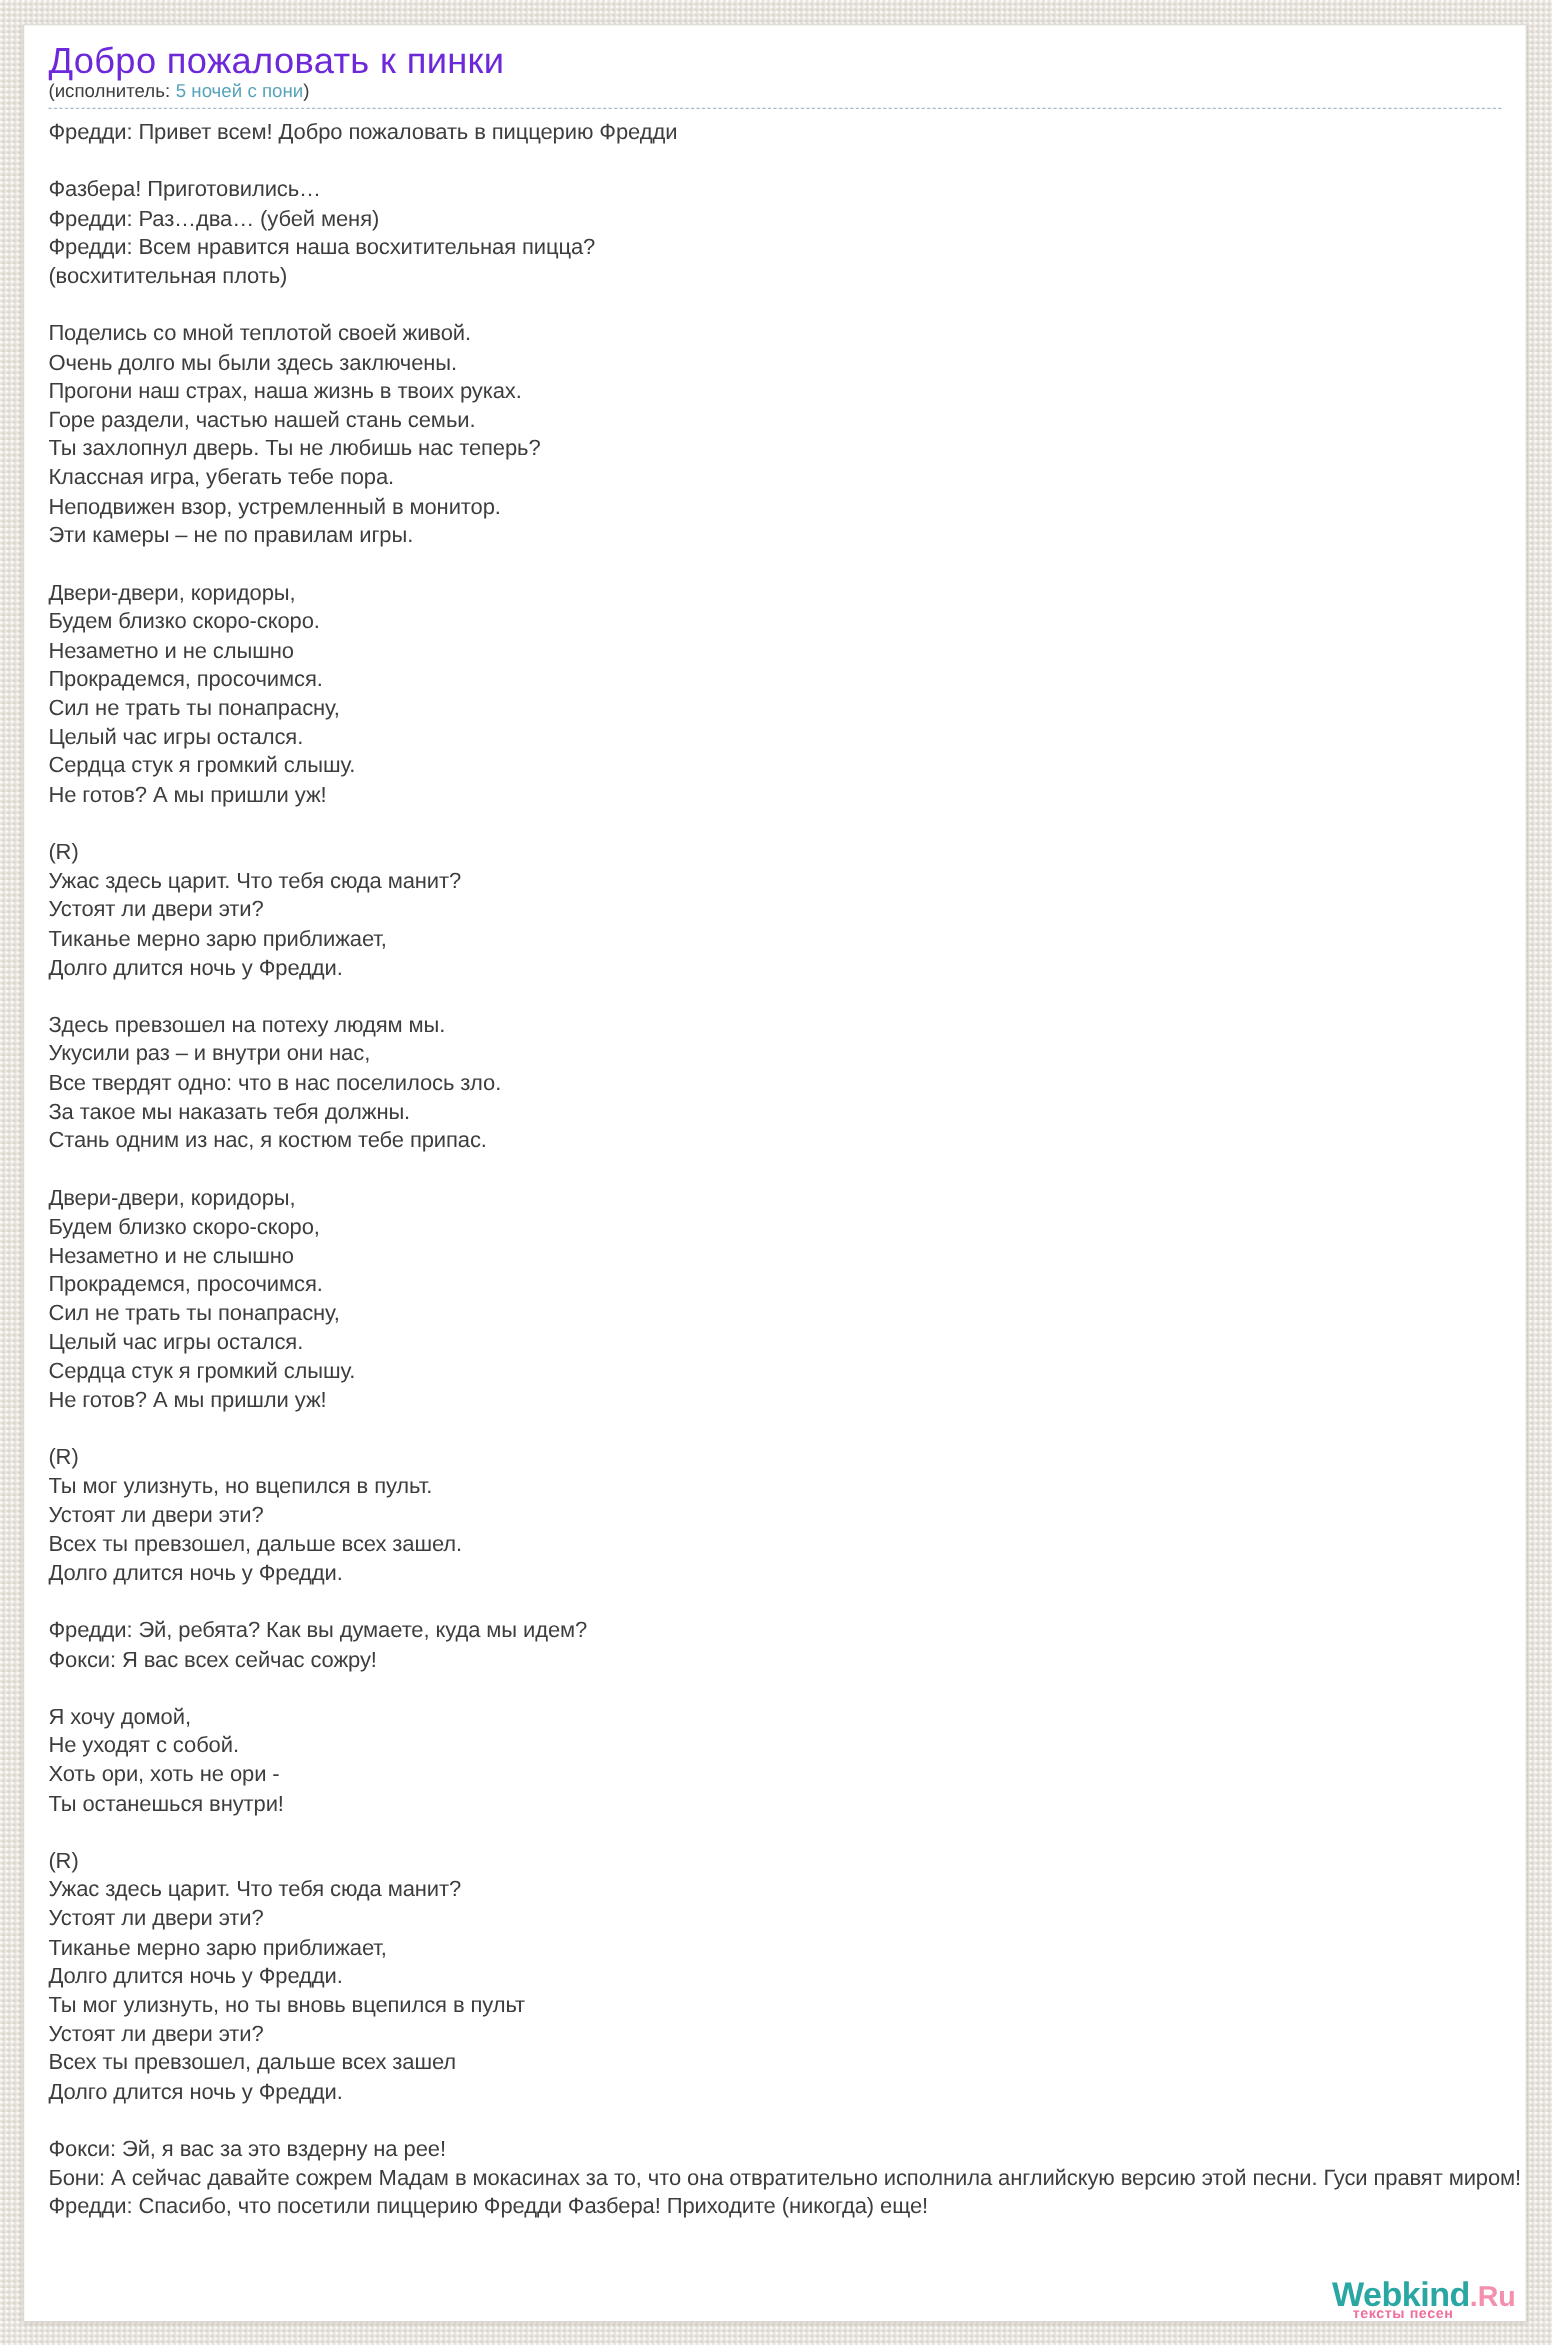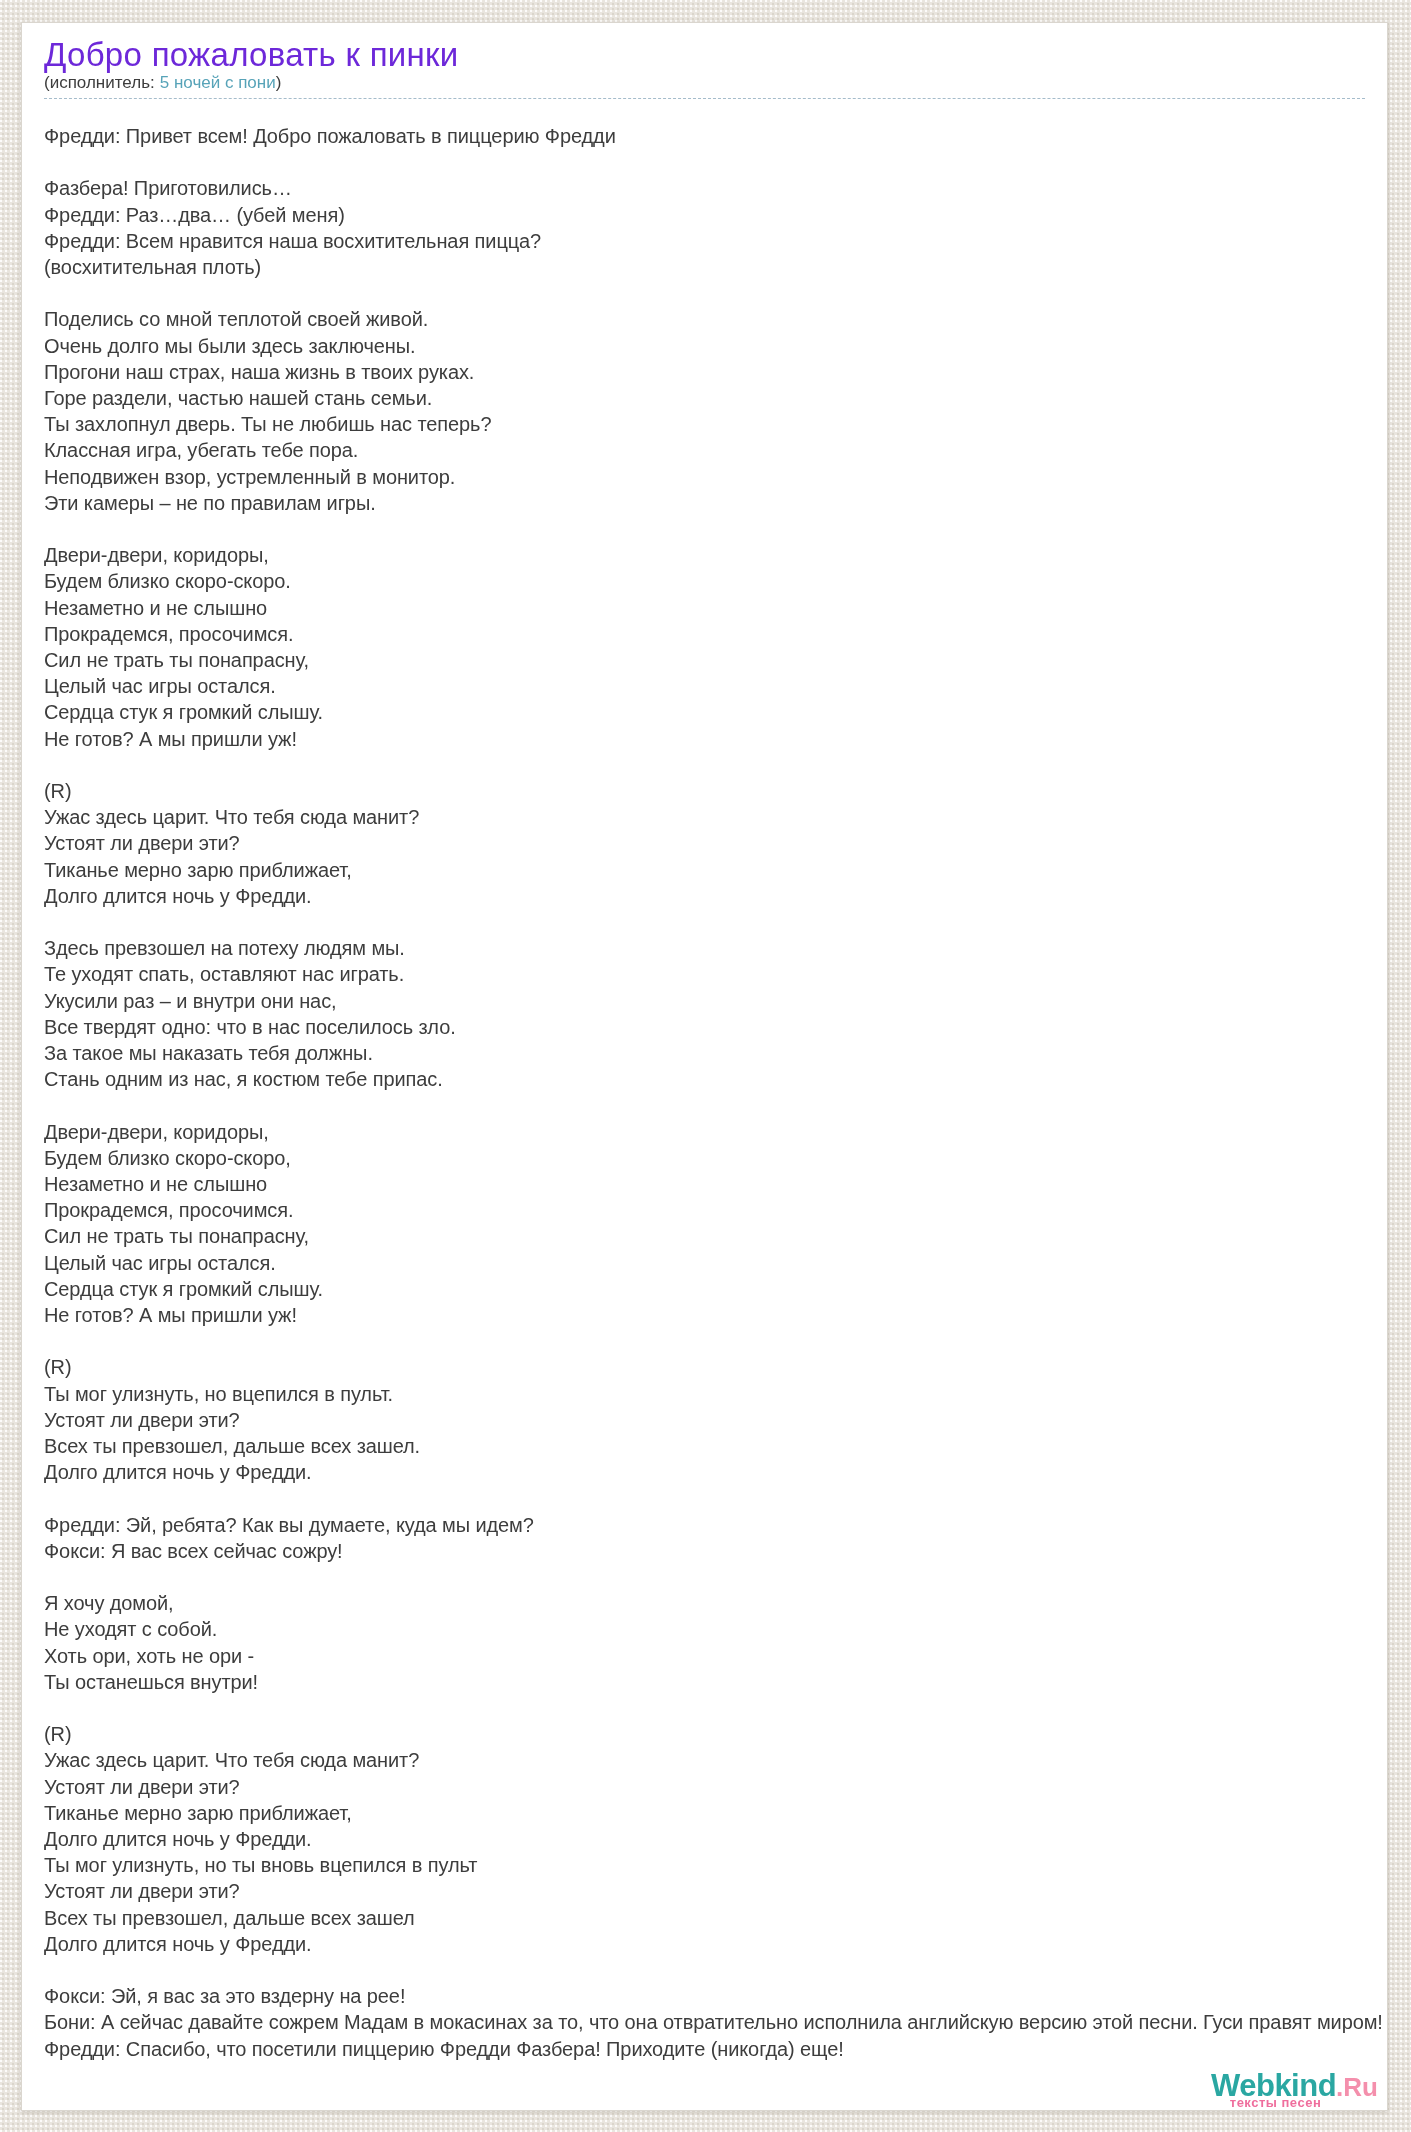--- a/index.html
+++ b/index.html
@@ -45,21 +45,21 @@
     color: #3d3d3d;
     padding-bottom: 5px;
     border-bottom: 1px dashed #a5bccb;
   }
   .artist-link {
     color: #57a3b8;
     text-decoration: none;
     margin-left: 5px;
   }
   .lyrics {
-    margin-top: 24px;
+    margin-top: 8px;
     font-size: 20px;
     color: #3d3d3d;
     letter-spacing: -0.1px;
   }
   .stanza { margin-top: 26.2px; }
   .stanza:first-child { margin-top: 0; }
   .line {
     line-height: 26.2px;
     min-height: 26.2px;
     white-space: pre;
@@ -131,21 +131,20 @@
       </div>
       <div class="stanza">
         <div class="line">(R)</div>
         <div class="line">Ужас здесь царит. Что тебя сюда манит?</div>
         <div class="line">Устоят ли двери эти?</div>
         <div class="line">Тиканье мерно зарю приближает,</div>
         <div class="line">Долго длится ночь у Фредди.</div>
       </div>
       <div class="stanza">
         <div class="line">Здесь превзошел на потеху людям мы.</div>
-        <div class="line">Те уходят спать, оставляют нас играть.</div>
         <div class="line">Укусили раз – и внутри они нас,</div>
         <div class="line">Все твердят одно: что в нас поселилось зло.</div>
         <div class="line">За такое мы наказать тебя должны.</div>
         <div class="line">Стань одним из нас, я костюм тебе припас.</div>
       </div>
       <div class="stanza">
         <div class="line">Двери-двери, коридоры,</div>
         <div class="line">Будем близко скоро-скоро,</div>
         <div class="line">Незаметно и не слышно</div>
         <div class="line">Прокрадемся, просочимся.</div>

